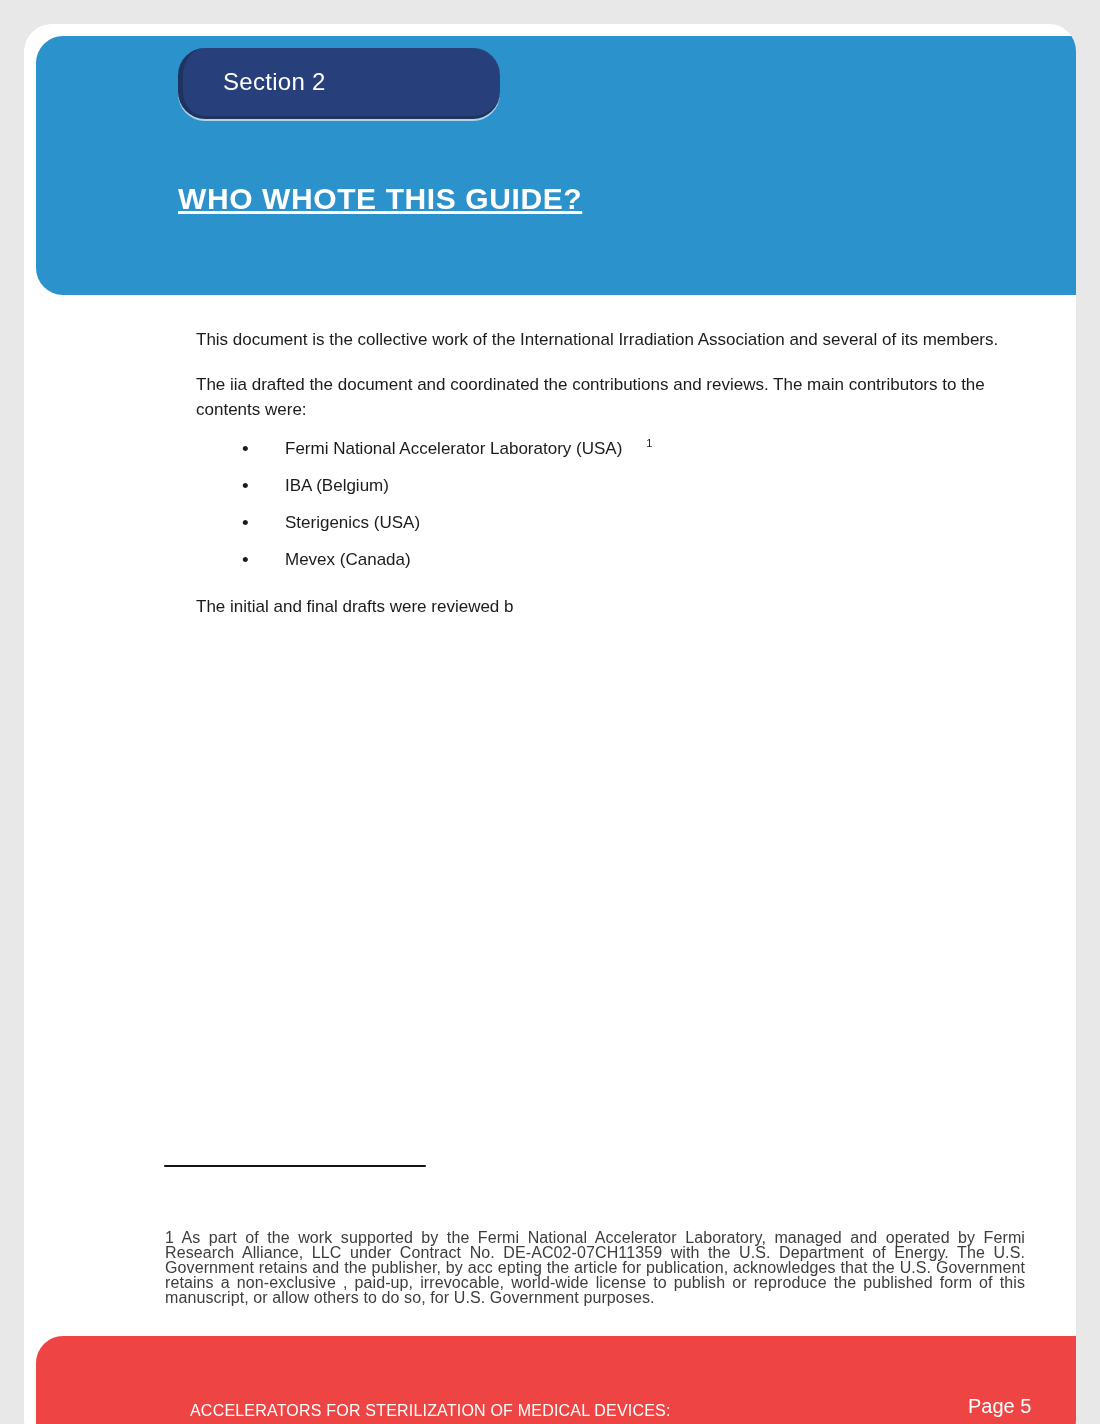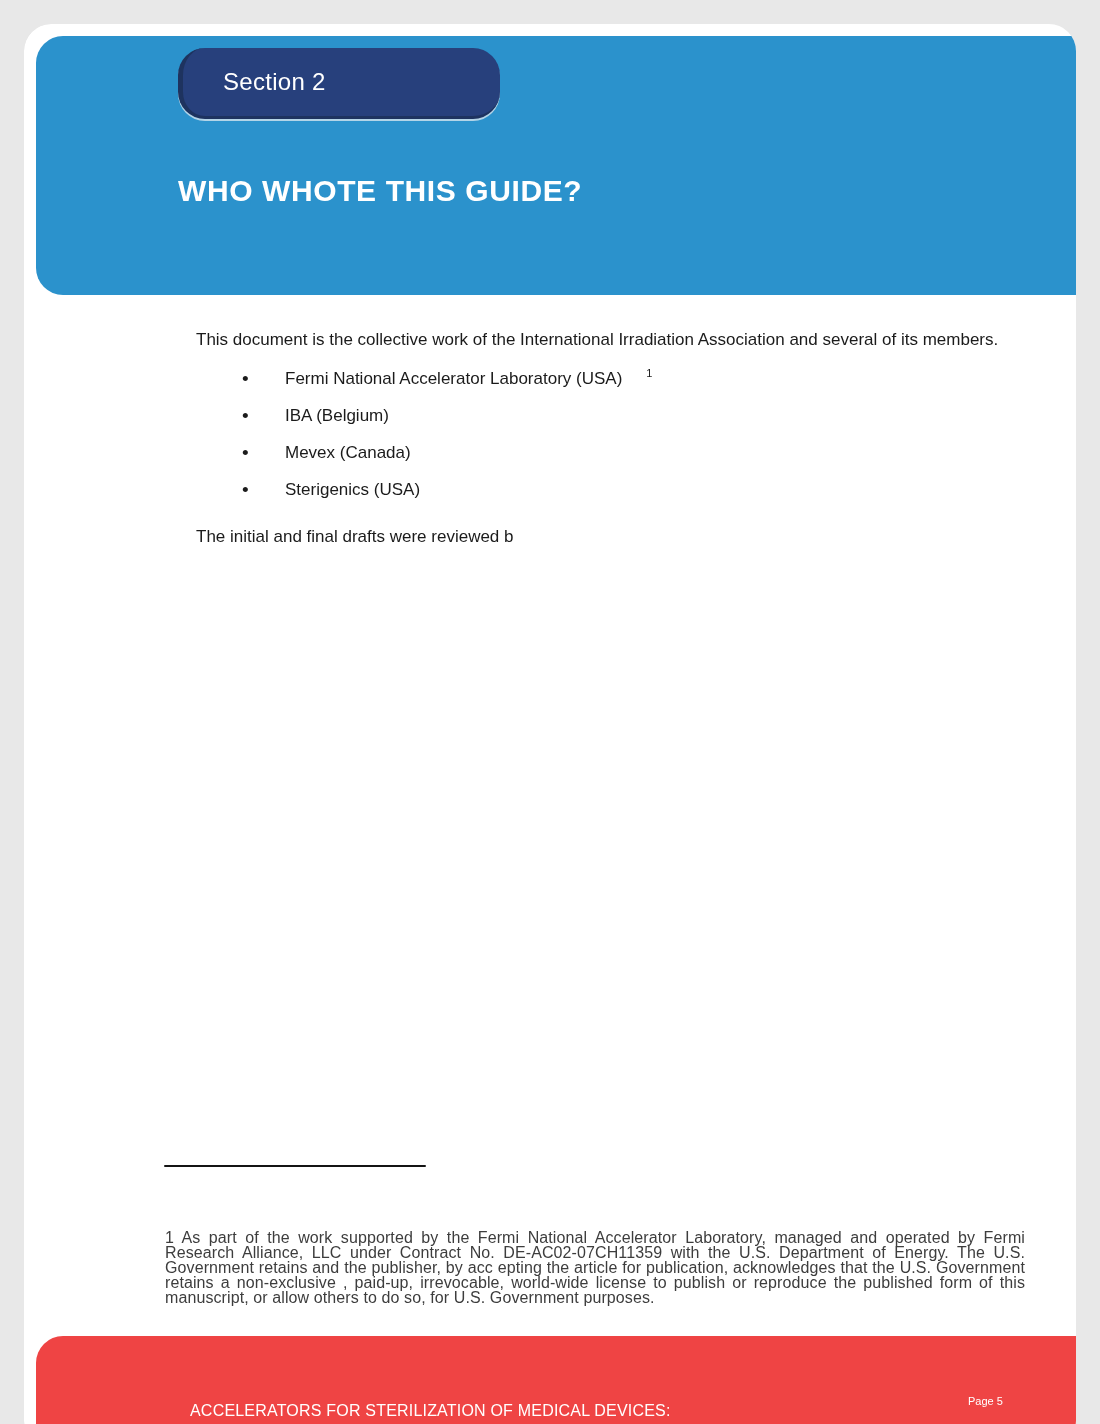--- a/index.html
+++ b/index.html
@@ -35,25 +35,26 @@
     padding-left: 28px;
   }
   .section-label {
     color: #ffffff;
     font-size: 24px;
     font-weight: 400;
     letter-spacing: 0.3px;
   }
   .page-title {
     position: absolute;
-    top: 126px; left: 130px;
+    top: 134px; left: 130px;
     color: #ffffff;
     font-size: 30px;
     font-weight: 700;
     letter-spacing: 0.6px;
+    text-decoration: underline;
   }
   .artifact-dot {
     position: absolute;
     width: 5px; height: 5px;
     background: #8EC6E8;
   }
   .artifact-dot.d1 { left: 1077px; top: 257px; opacity: .9; }
   .artifact-dot.d2 { left: 1086px; top: 262px; opacity: .65; }
   .artifact-dot.d3 { left: 1094px; top: 267px; opacity: .8; }
 
@@ -122,47 +123,48 @@
     left: 130px; top: 38px;
     color: #ffffff;
     font-size: 16px;
     line-height: 26px;
     letter-spacing: 0.2px;
   }
   .footer-page {
     position: absolute;
     left: 920px; top: 47px;
     color: #ffffff;
-    font-size: 11px;
+    font-size: 20px;
   }
 </style>
 </head>
 <body>
 
 <div class="page">
 
   <div class="header-band">
     <div class="section-box">
       <span class="section-label">Section 2</span>
     </div>
     <h1 class="page-title">WHO WHOTE THIS GUIDE?</h1>
   </div>
   <span class="artifact-dot d1"></span>
   <span class="artifact-dot d2"></span>
   <span class="artifact-dot d3"></span>
 
   <div class="content">
     <p class="para-1">This document is the collective work of the International Irradiation Association and several of its members.</p>
 
+    <p class="para-2">The iia drafted the document and coordinated the contributions and reviews. The main contributors to the contents were:</p>
 
     <ul class="bullet-list">
       <li><span>Fermi National Accelerator Laboratory (USA)</span><sup class="fn-marker">1</sup></li>
       <li><span>IBA (Belgium)</span></li>
+      <li><span>Sterigenics (USA)</span></li>
       <li><span>Mevex (Canada)</span></li>
-      <li><span>Sterigenics (USA)</span></li>
     </ul>
 
     <p class="para-3">The initial and final drafts were reviewed b</p>
 
   </div>
 
   <div class="footnote-rule"></div>
   <div class="footnote-text">1 As part of the work supported by the Fermi National Accelerator Laboratory, managed and operated by Fermi Research Alliance, LLC under Contract No. DE-AC02-07CH11359 with the U.S. Department of Energy. The U.S. Government retains and the publisher, by acc epting the article for publication, acknowledges that the U.S. Government retains a non-exclusive , paid-up, irrevocable, world-wide license to publish or reproduce the published form of this manuscript, or allow others to do so, for U.S. Government purposes.</div>
 
   <div class="footer-band">

